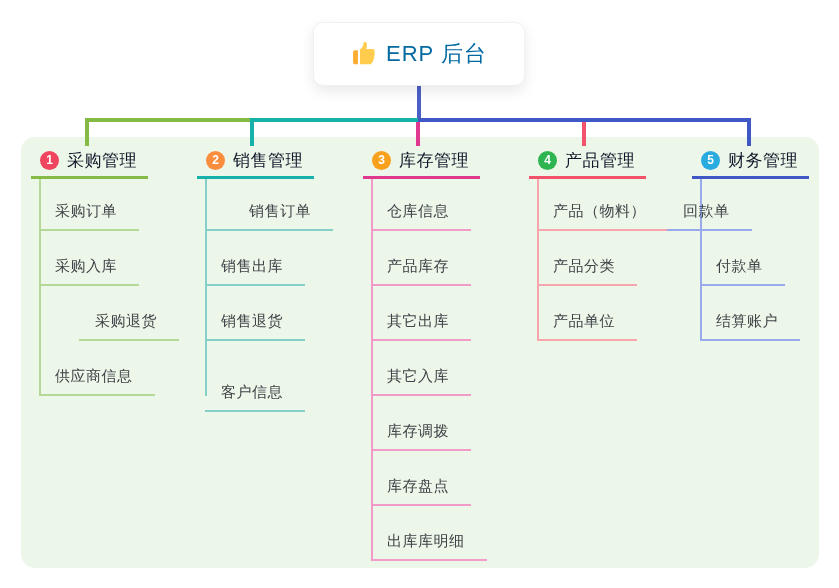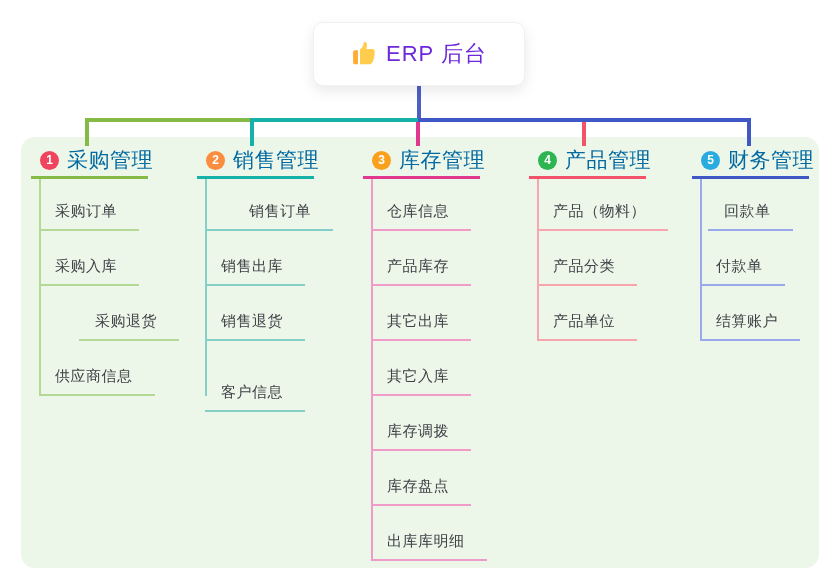--- a/index.html
+++ b/index.html
@@ -11,32 +11,32 @@
     position:absolute;left:21px;top:137px;width:798px;height:431px;
     border-radius:14px;background:#edf7e9;
   }
   #root-node{
     position:absolute;left:313px;top:22px;width:210px;height:62px;
     background:#ffffff;border:1px solid #f1f1f1;border-radius:10px;
     box-shadow:0 5px 14px rgba(0,0,0,0.09);
     display:flex;align-items:center;justify-content:center;gap:10px;
     z-index:3;
   }
-  #root-node .root-label{font-size:22px;color:#6d28d9;font-weight:500;letter-spacing:1px;}
+  #root-node .root-label{font-size:22px;color:#0369a1;font-weight:500;letter-spacing:1px;}
   .line{position:absolute;z-index:1;}
   .branch-header{
     position:absolute;height:22px;display:flex;align-items:center;gap:8px;z-index:2;
     white-space:nowrap;
   }
   .badge{
     width:19px;height:19px;border-radius:50%;flex:0 0 auto;
     display:inline-flex;align-items:center;justify-content:center;
     color:#fff;font-size:12px;font-weight:bold;line-height:1;
   }
-  .branch-label{font-size:21px;color:#0369a1;font-weight:500;letter-spacing:0.5px;font-family:Liberation Mono, monospace;}
+  .branch-label{font-size:17px;color:#0f172a;font-weight:500;letter-spacing:0.5px;font-family:Liberation Mono, monospace;}
   .child-item{position:absolute;z-index:2;white-space:nowrap;}
   .child-item span{
     display:inline-block;font-size:15px;color:#3e4348;line-height:22px;
     padding:0 22px 7px 16px;letter-spacing:0.5px;
   }
 </style>
 </head>
 <body>
 
 <div id="canvas">
@@ -103,17 +103,17 @@
       <div class="line" style="left: 537px; top: 179px; width: 2px; height: 162px; background: rgb(247, 166, 174);"></div>
       <div class="child-item" style="left: 537px; top: 200px;"><span style="border-bottom: 2px solid rgb(247, 166, 174);">产品（物料）</span></div>
       <div class="child-item" style="left: 537px; top: 255px;"><span style="border-bottom: 2px solid rgb(247, 166, 174);">产品分类</span></div>
       <div class="child-item" style="left: 537px; top: 310px;"><span style="border-bottom: 2px solid rgb(247, 166, 174);">产品单位</span></div>
       <div class="branch-header" style="left: 701px; top: 149px;">
         <span class="badge" style="background: rgb(41, 171, 223);">5</span>
         <span class="branch-label">财务管理</span>
       </div>
       <div class="line" style="left: 692px; top: 176px; width: 117px; height: 3px; background: rgb(63, 88, 198);"></div>
       <div class="line" style="left: 700px; top: 179px; width: 2px; height: 162px; background: rgb(152, 170, 236);"></div>
-      <div class="child-item" style="left: 708px; top: 200px;"><span style="border-bottom: 2px solid rgb(152, 170, 236);">回款单</span></div>
+      <div class="child-item" style="left: 667px; top: 200px;"><span style="border-bottom: 2px solid rgb(152, 170, 236);">回款单</span></div>
       <div class="child-item" style="left: 700px; top: 255px;"><span style="border-bottom: 2px solid rgb(152, 170, 236);">付款单</span></div>
       <div class="child-item" style="left: 700px; top: 310px;"><span style="border-bottom: 2px solid rgb(152, 170, 236);">结算账户</span></div>
     </div>
 </div>
 
 </body></html>

